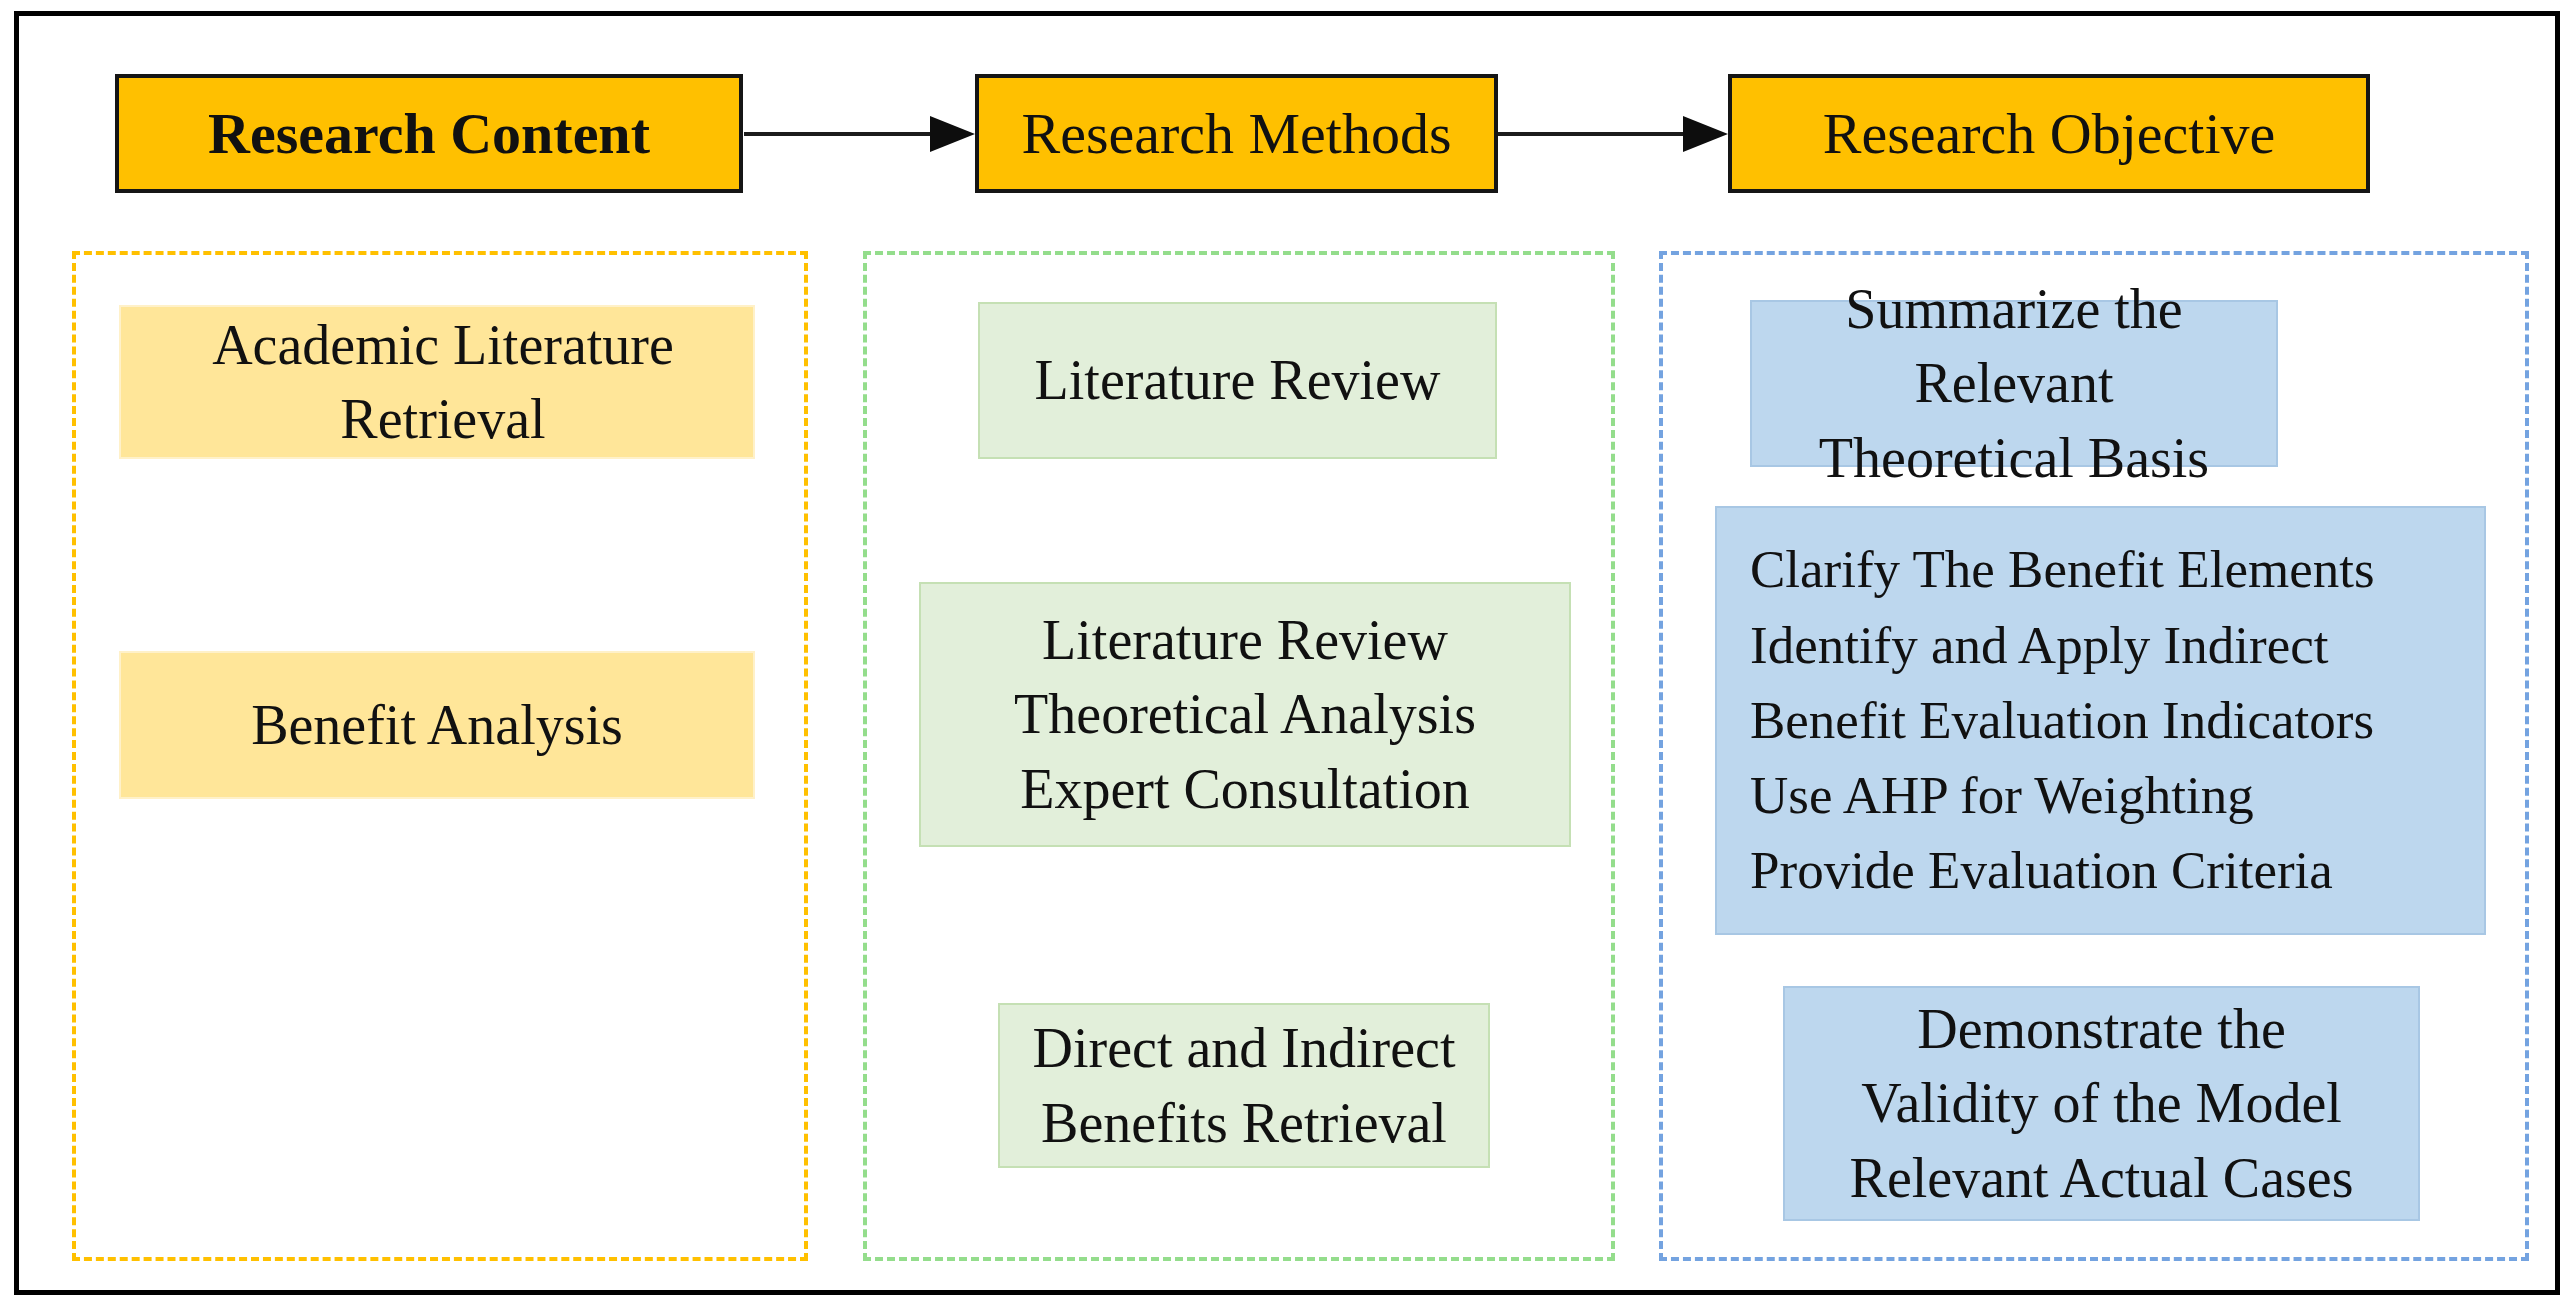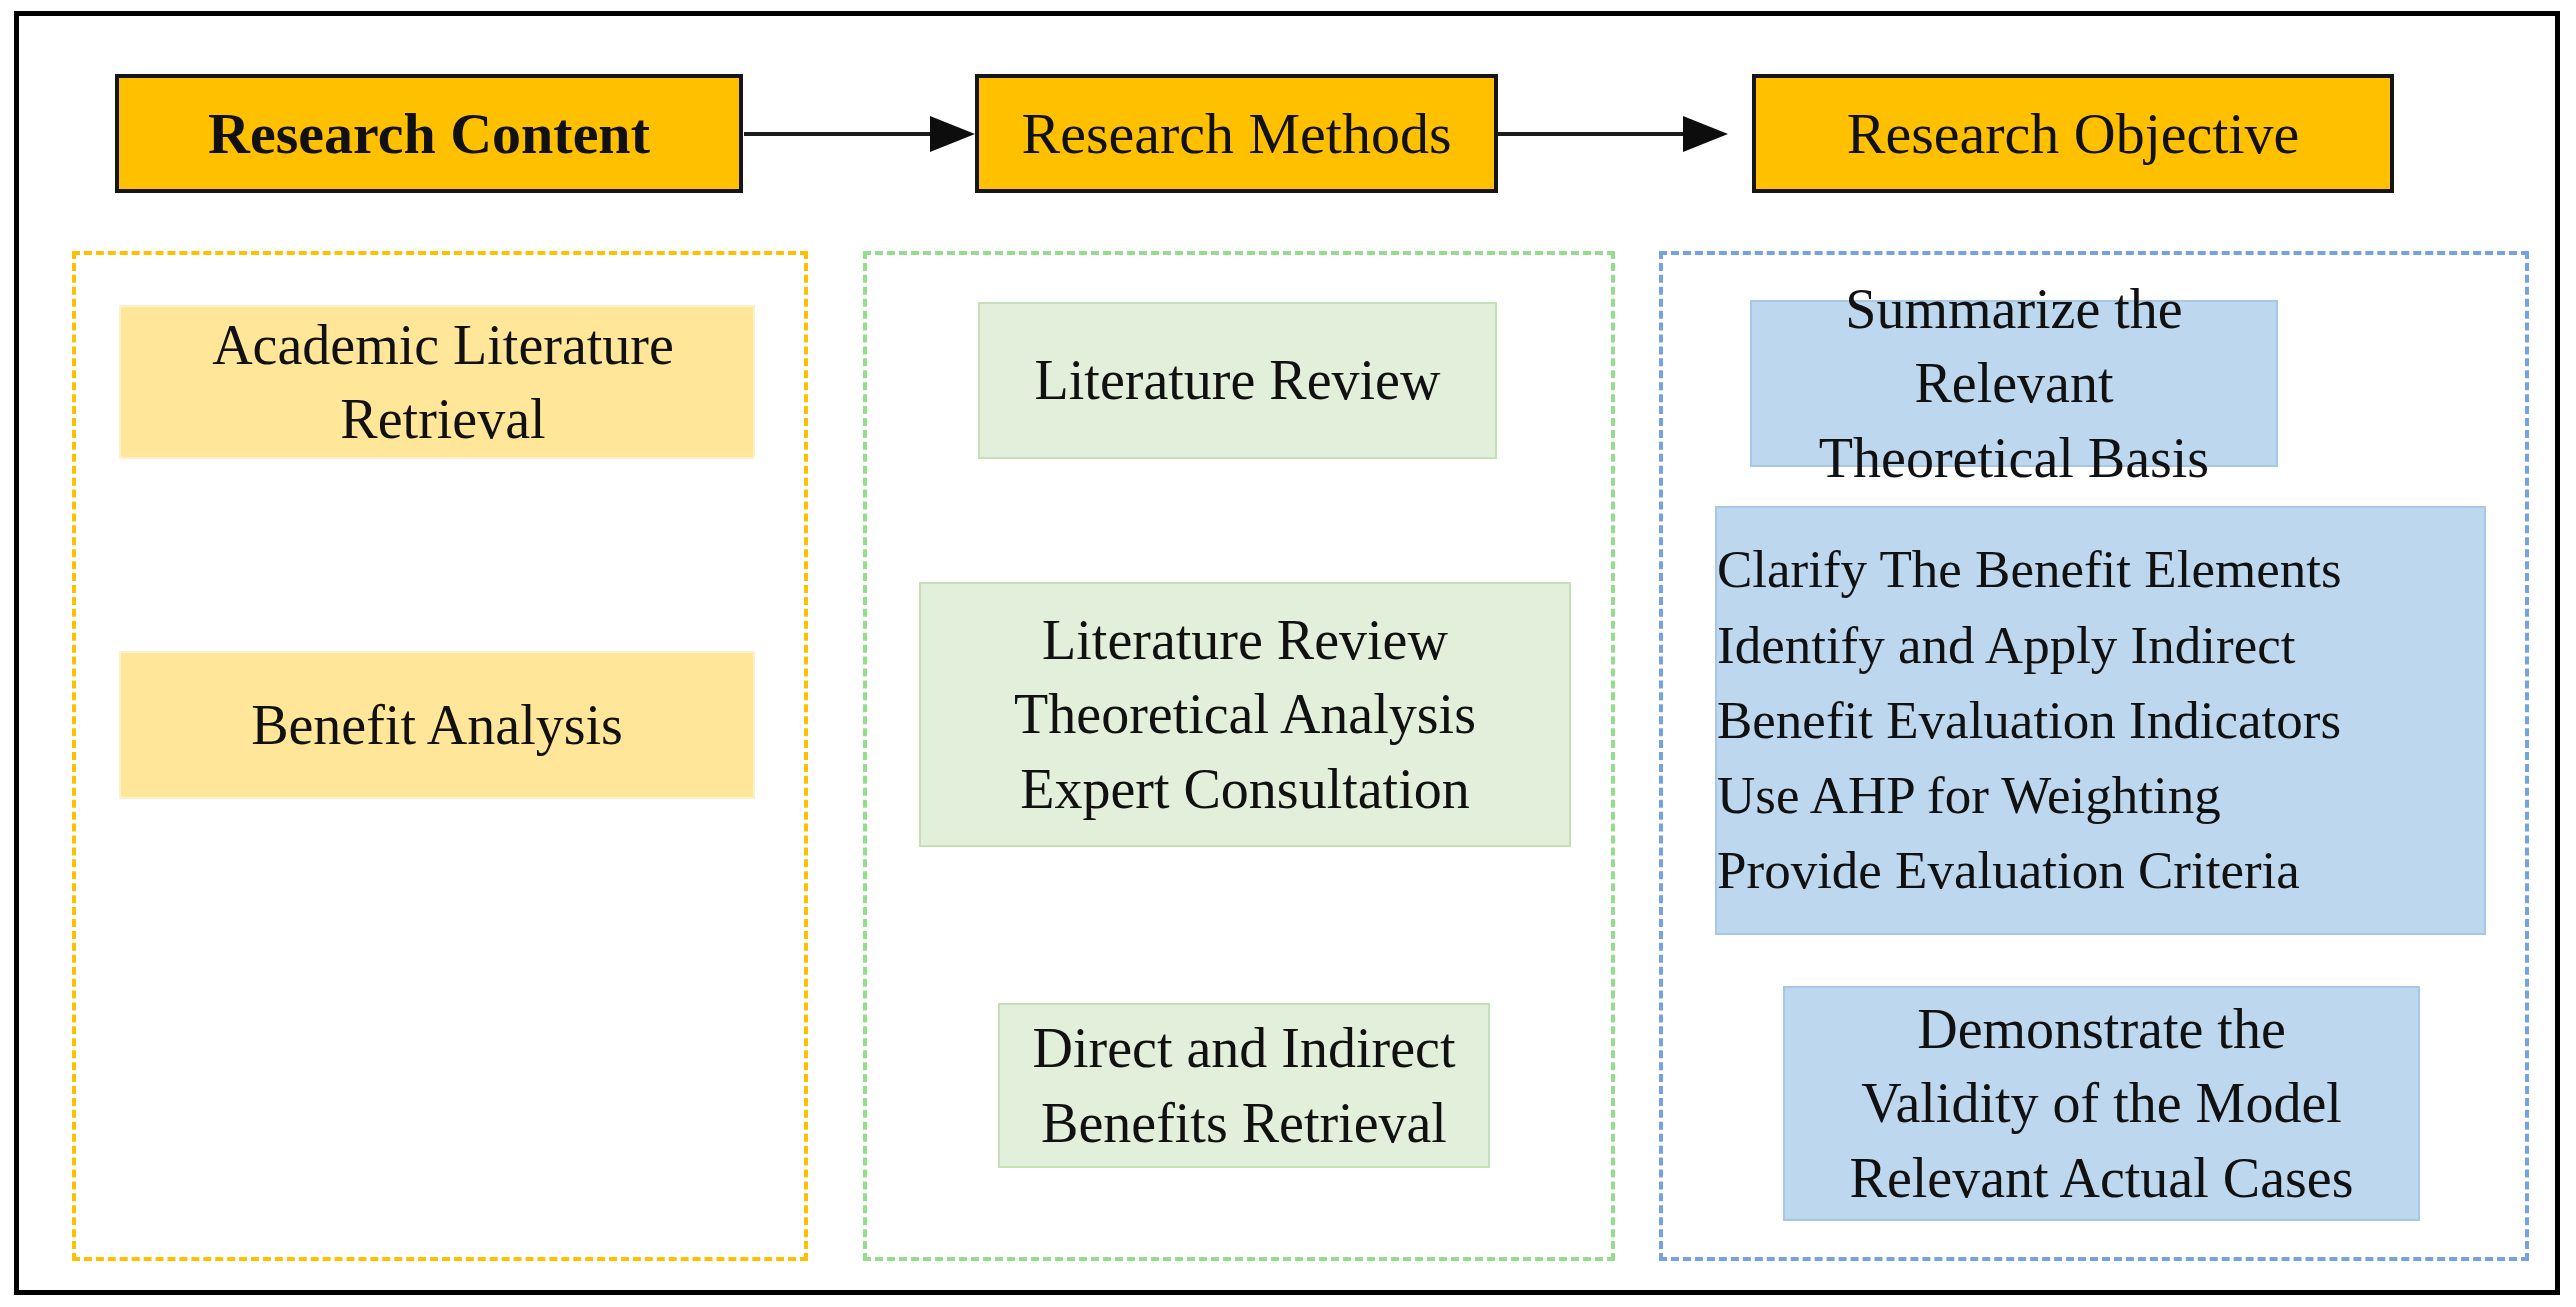--- a/index.html
+++ b/index.html
@@ -26,21 +26,21 @@
 
   .header-box {
     top: 74px; height: 119px;
     background: var(--header-fill, #FFC000);
     border: 4px solid #151515;
     display: flex; align-items: center; justify-content: center;
     font-size: 58px; line-height: 1.2; text-align: center;
   }
   .header-1 { left: 115px;  width: 628px; font-weight: bold; }
   .header-2 { left: 975px; width: 523px; }
-  .header-3 { left: 1728px; width: 642px; margin-left: 24px; }
+  .header-3 { left: 1728px; width: 642px; }
 
   .arrow-line {
     top: 132px; height: 4px;
     background: #1c1c1c;
   }
   .arrow-line-1 { left: 744px;  width: 187px; }
   .arrow-line-2 { left: 1498px; width: 186px; }
   .arrow-head {
     top: 116px; width: 0; height: 0;
     border-top: 18.3px solid transparent;
@@ -83,21 +83,21 @@
   .c2 { left: 119px; top: 651px;  width: 636px; height: 148px; }
   .c3 { left: 119px; top: 996px; width: 636px; height: 166px; }
 
   .m1 { left: 978px; top: 302px;  width: 519px; height: 157px; }
   .m2 { left: 919px; top: 582px;  width: 652px; height: 265px; }
   .m3 { left: 998px; top: 1003px; width: 492px; height: 165px; }
 
   .o1 { left: 1750px; top: 300px;  width: 528px; height: 167px; justify-content: center; }
   .o2 { left: 1715px; top: 506px;  width: 771px; height: 429px;
         align-items: flex-start; text-align: left;
-        font-size: 53px; line-height: 1.42; }
+        padding-left: 33px; font-size: 53px; line-height: 1.42; }
   .o3 { left: 1783px; top: 986px; width: 637px; height: 235px; }
 </style>
 </head>
 <body>
 
 <div id="canvas">
 
   <div class="abs frame"></div>
 
   <div class="abs header-box header-1">

